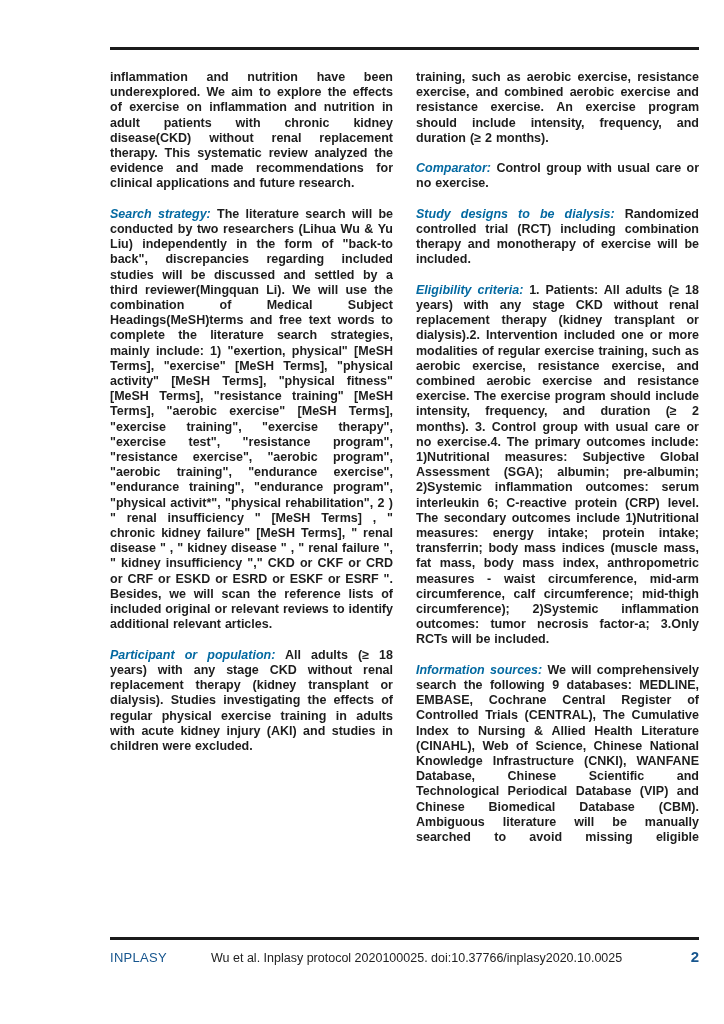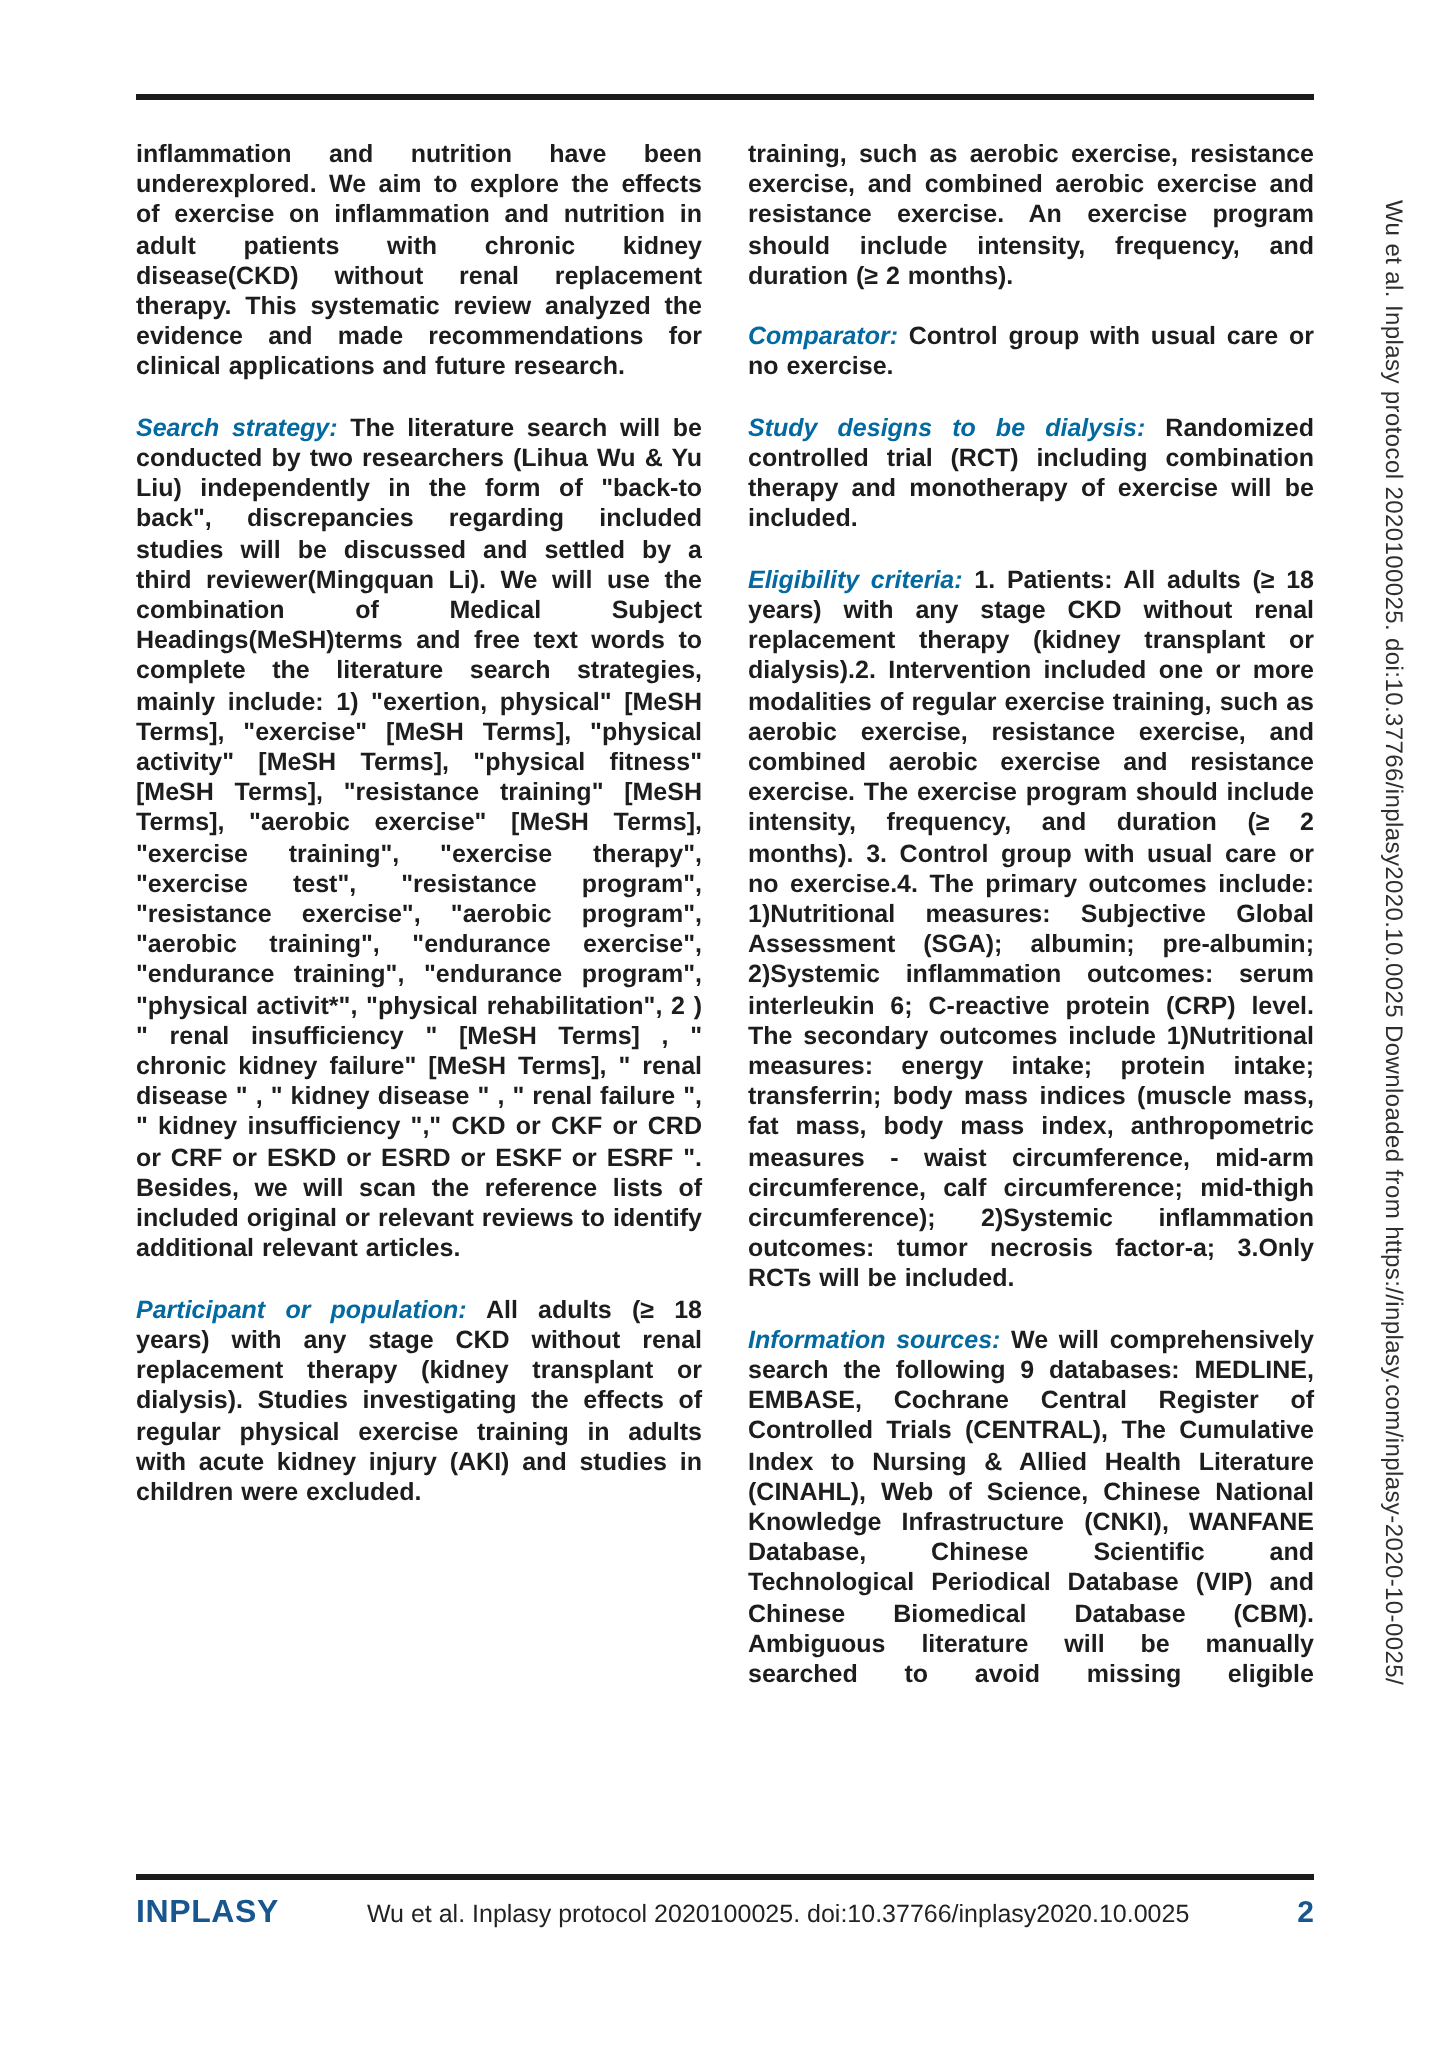--- a/index.html
+++ b/index.html
@@ -3,21 +3,21 @@
 <meta charset="utf-8">
 <style>
   html, body { margin: 0; padding: 0; }
   body {
     width: 724px; height: 1024px;
     background: #ffffff;
     font-family: "Liberation Sans", sans-serif;
     position: relative;
     overflow: hidden;
   }
-  .page { position: absolute; inset: 0; background: #ffffff; }
+  .page { position: absolute; inset: 0; background: #ffffff; margin-left: 42px; }
 
   .top-rule, .bottom-rule {
     position: absolute; left: 68px; width: 589px; height: 3px;
     background: #1b1b1b;
   }
   .top-rule { top: 47px; }
   .bottom-rule { top: 937px; }
 
   .columns {
     position: absolute; left: 68px; top: 70px; width: 589px;
@@ -42,21 +42,21 @@
     font-size: 12px; color: #2e2e2e;
     white-space: nowrap;
     letter-spacing: 0.2px;
   }
 
   .footer {
     position: absolute; left: 68px; top: 948px; width: 589px;
     display: flex; align-items: baseline;
   }
   .footer .logo {
-    color: #17568e; font-weight: bold; font-size: 16px; letter-spacing: 0.3px;
+    color: #17568e; font-weight: normal; font-size: 13px; letter-spacing: 0.3px;
   }
   .footer .citation {
     margin-left: 44px; font-size: 12.5px; color: #222222;
   }
   .footer .page-num {
     margin-left: auto; color: #17568e; font-weight: bold; font-size: 15px;
   }
 </style>
 </head>
 <body>

